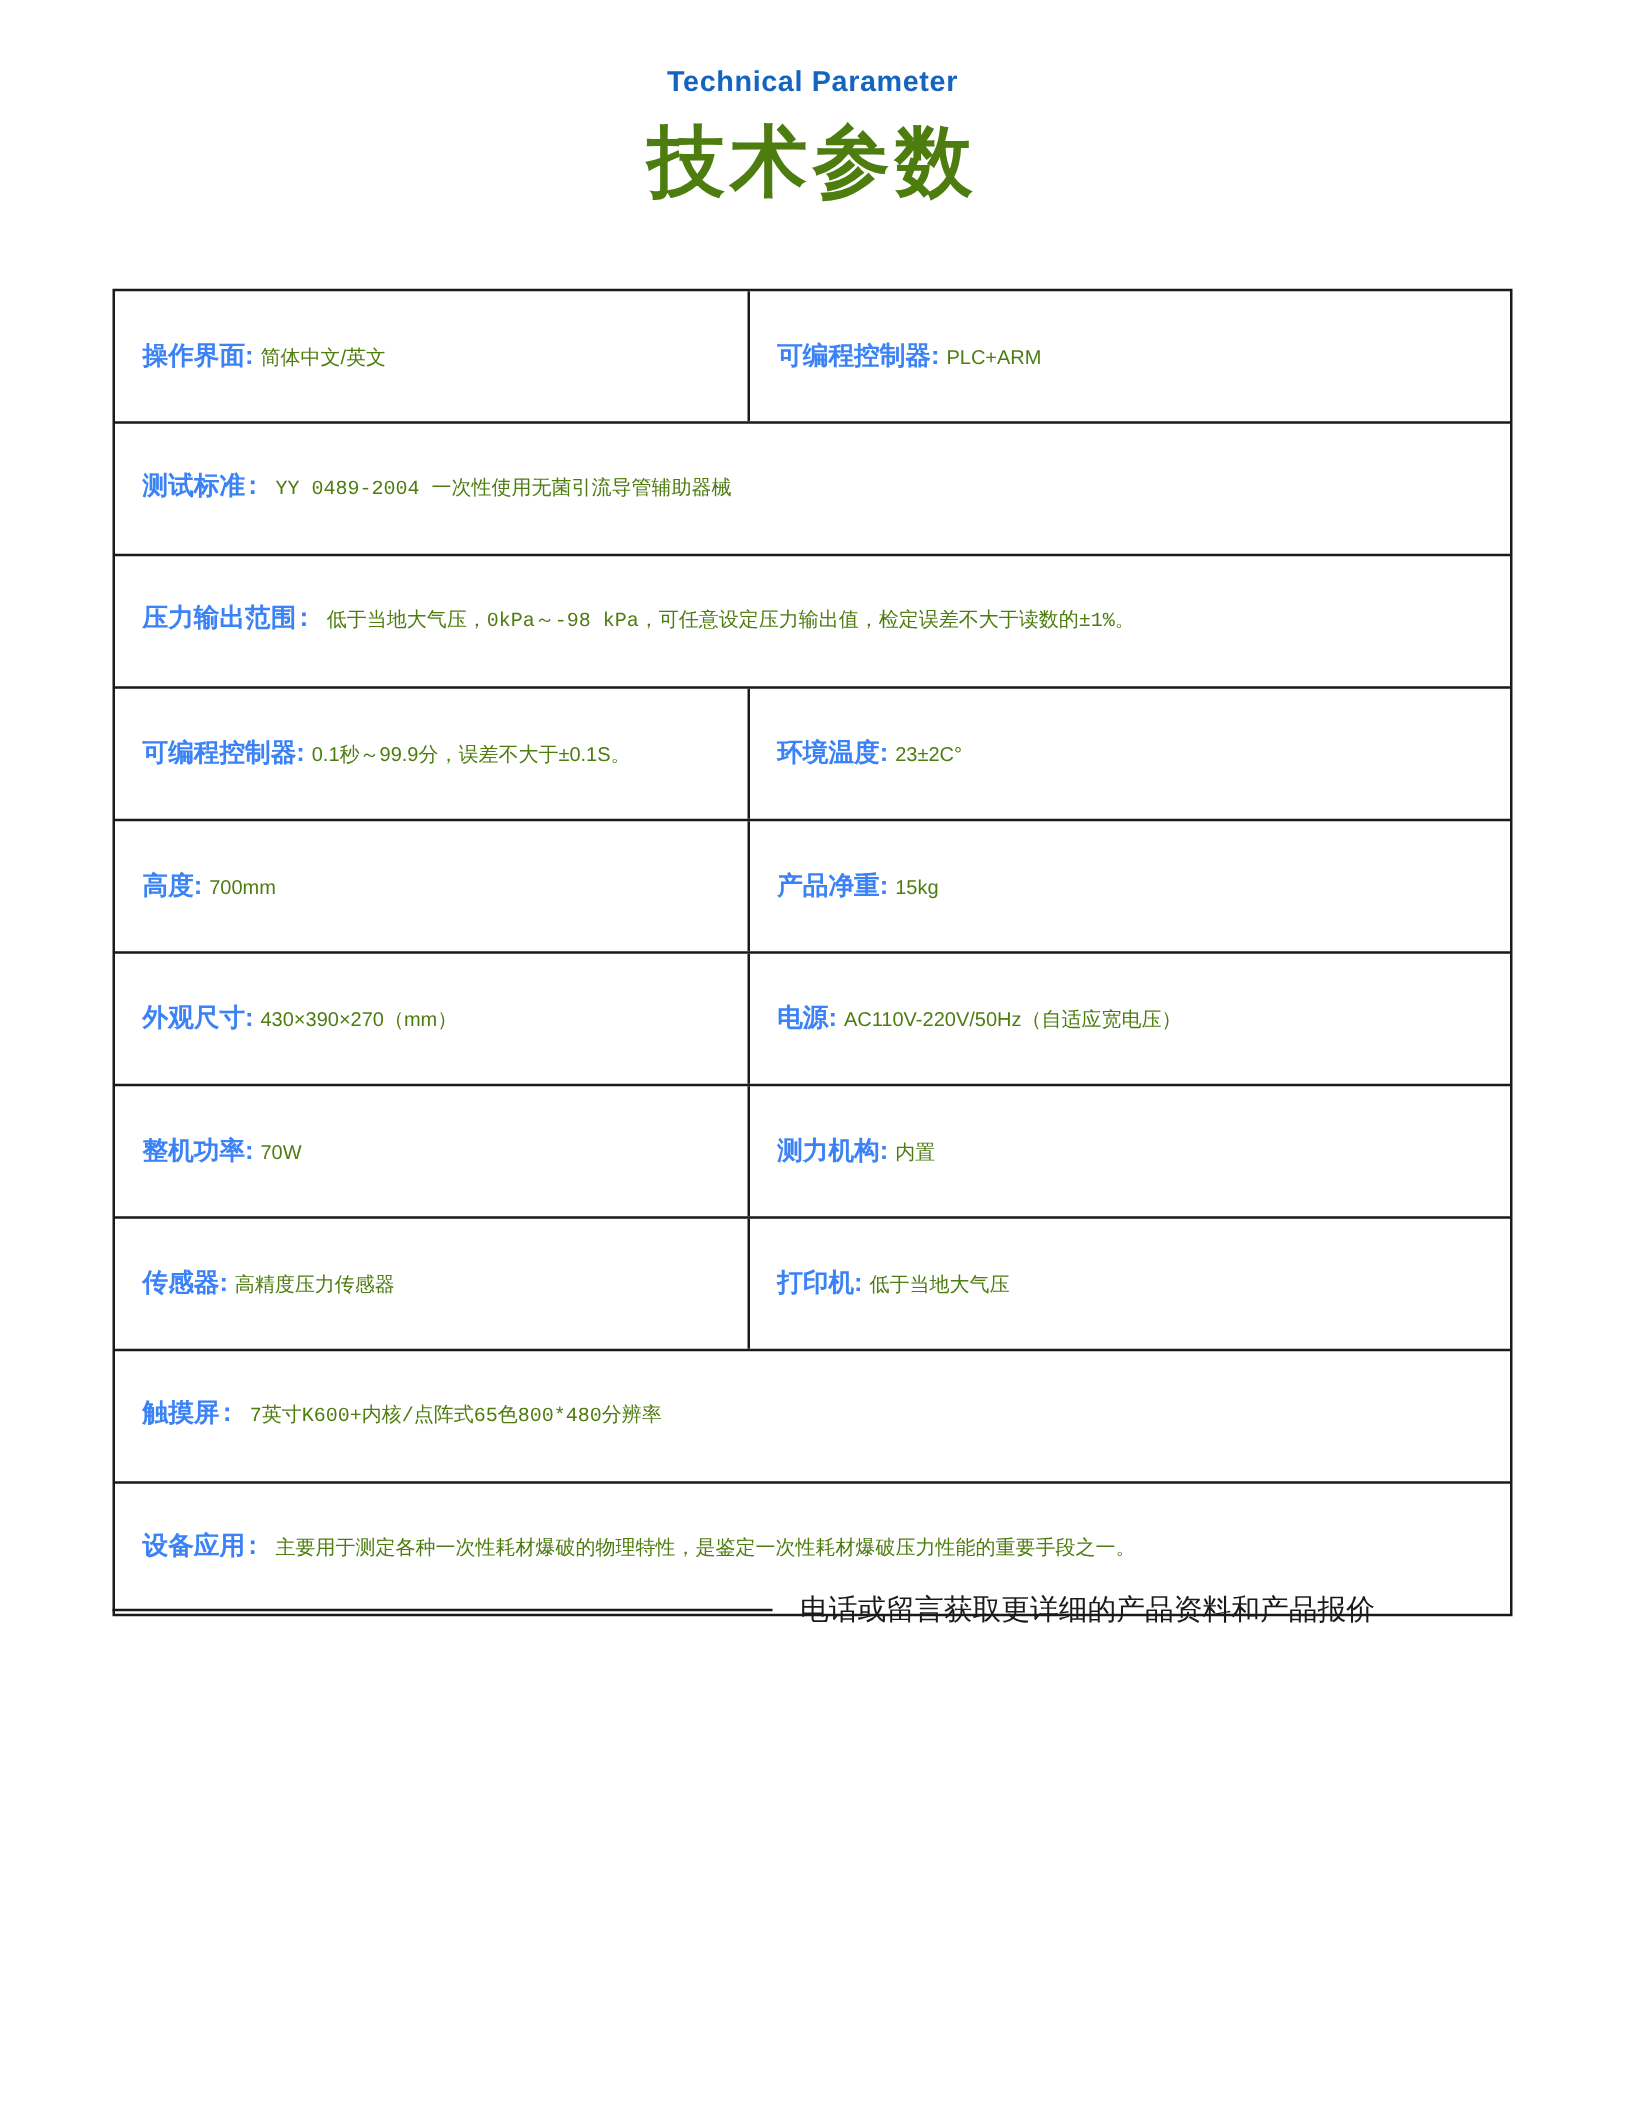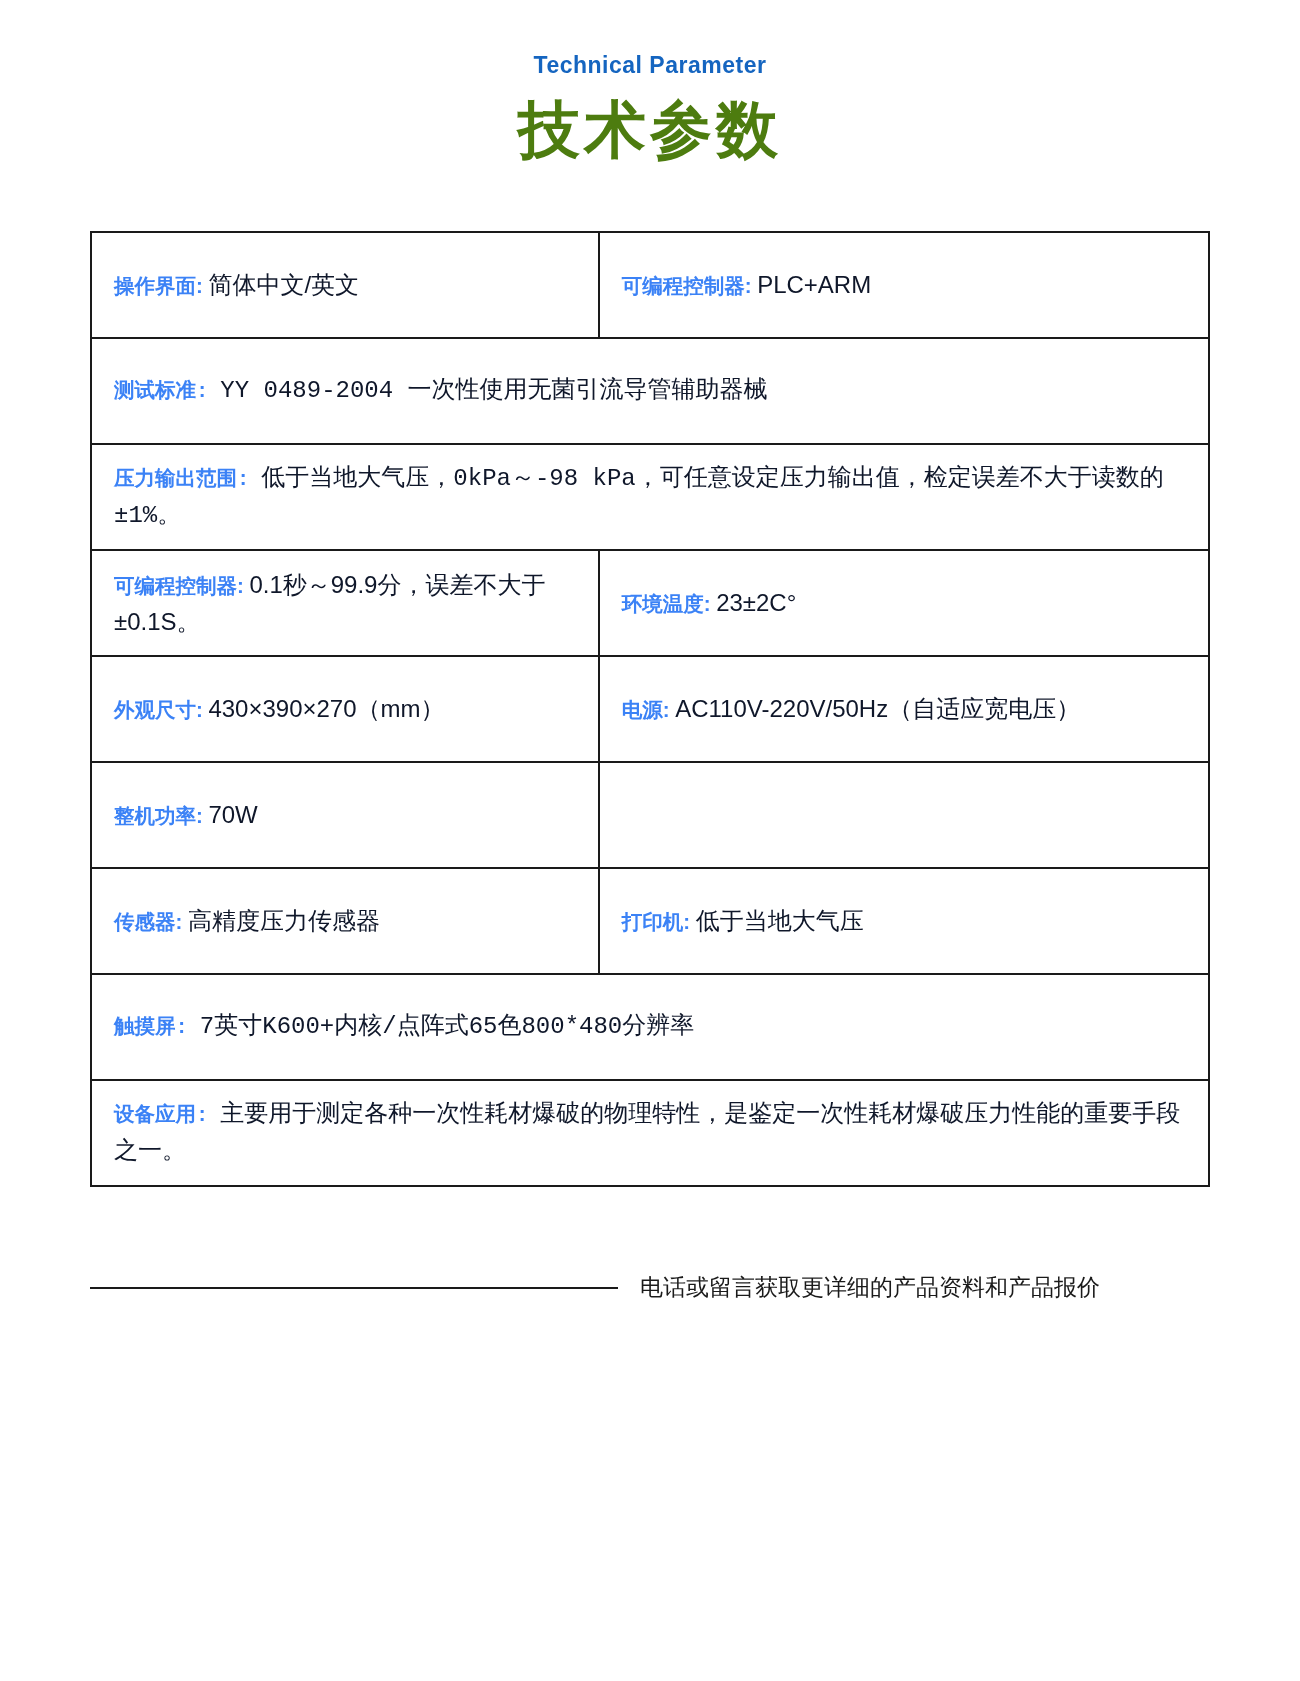--- a/index.html
+++ b/index.html
@@ -79,22 +79,22 @@
   }
   .cell-inner {
     font-size: 20px;
   }
   .label {
     color: #3b82f6;
     font-weight: bold;
     font-size: 20.5px;
   }
   .value {
-    color: #0f172a;
-    font-size: 24px;
+    color: #4d7c0f;
+    font-size: 16px;
   }
 
   
   .footer {
     position: absolute;
     left: 90px;
     right: 90px;
     top: 1272px;
     display: flex;
     align-items: center;
@@ -165,20 +165,34 @@
         </div>
       </div>
       <div class="spec-cell half-right">
         <div class="cell-inner">
           <span class="label">环境温度:</span>
           <span class="value">23±2C°</span>
         </div>
       </div>
     </div>
 
+    <div class="spec-row">
+      <div class="spec-cell half-left">
+        <div class="cell-inner">
+          <span class="label">高度:</span>
+          <span class="value">700mm</span>
+        </div>
+      </div>
+      <div class="spec-cell half-right">
+        <div class="cell-inner">
+          <span class="label">产品净重:</span>
+          <span class="value">15kg</span>
+        </div>
+      </div>
+    </div>
 
     <div class="spec-row">
       <div class="spec-cell half-left">
         <div class="cell-inner">
           <span class="label">外观尺寸:</span>
           <span class="value">430×390×270（mm）</span>
         </div>
       </div>
       <div class="spec-cell half-right">
         <div class="cell-inner">
@@ -186,20 +200,26 @@
           <span class="value">AC110V-220V/50Hz（自适应宽电压）</span>
         </div>
       </div>
     </div>
 
     <div class="spec-row">
       <div class="spec-cell half-left">
         <div class="cell-inner">
           <span class="label">整机功率:</span>
           <span class="value">70W</span>
+        </div>
+      </div>
+      <div class="spec-cell half-right">
+        <div class="cell-inner">
+          <span class="label">测力机构:</span>
+          <span class="value">内置</span>
         </div>
       </div>
     </div>
 
     <div class="spec-row">
       <div class="spec-cell half-left">
         <div class="cell-inner">
           <span class="label">传感器:</span>
           <span class="value">高精度压力传感器</span>
         </div>

